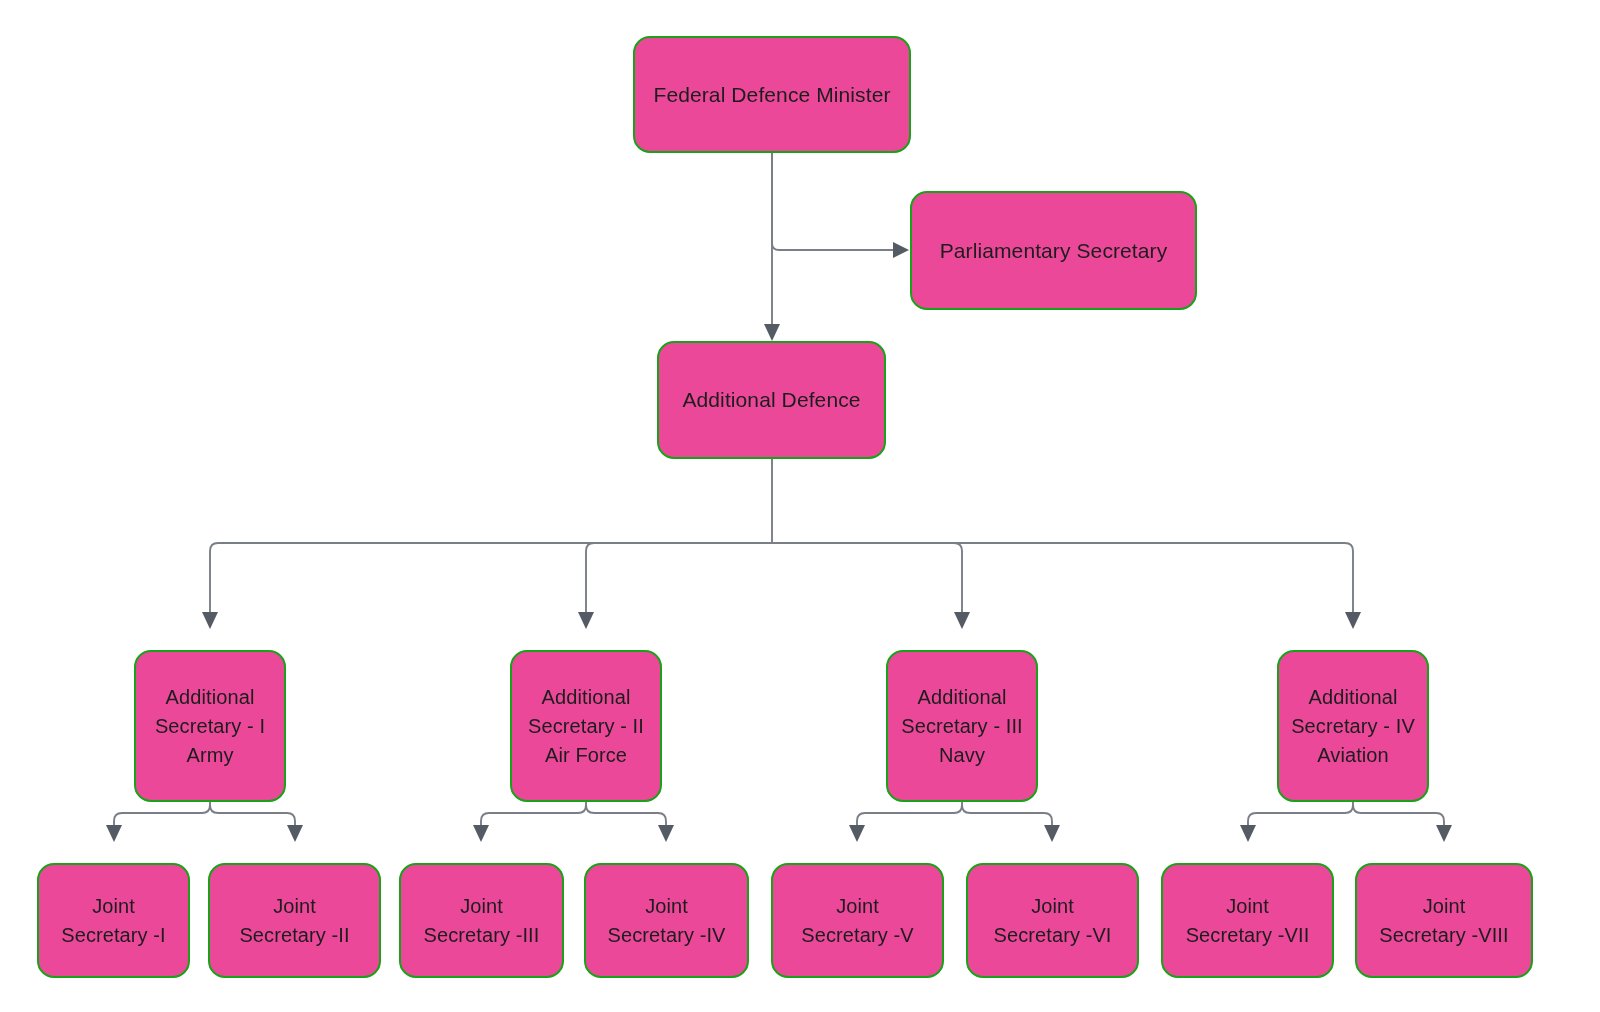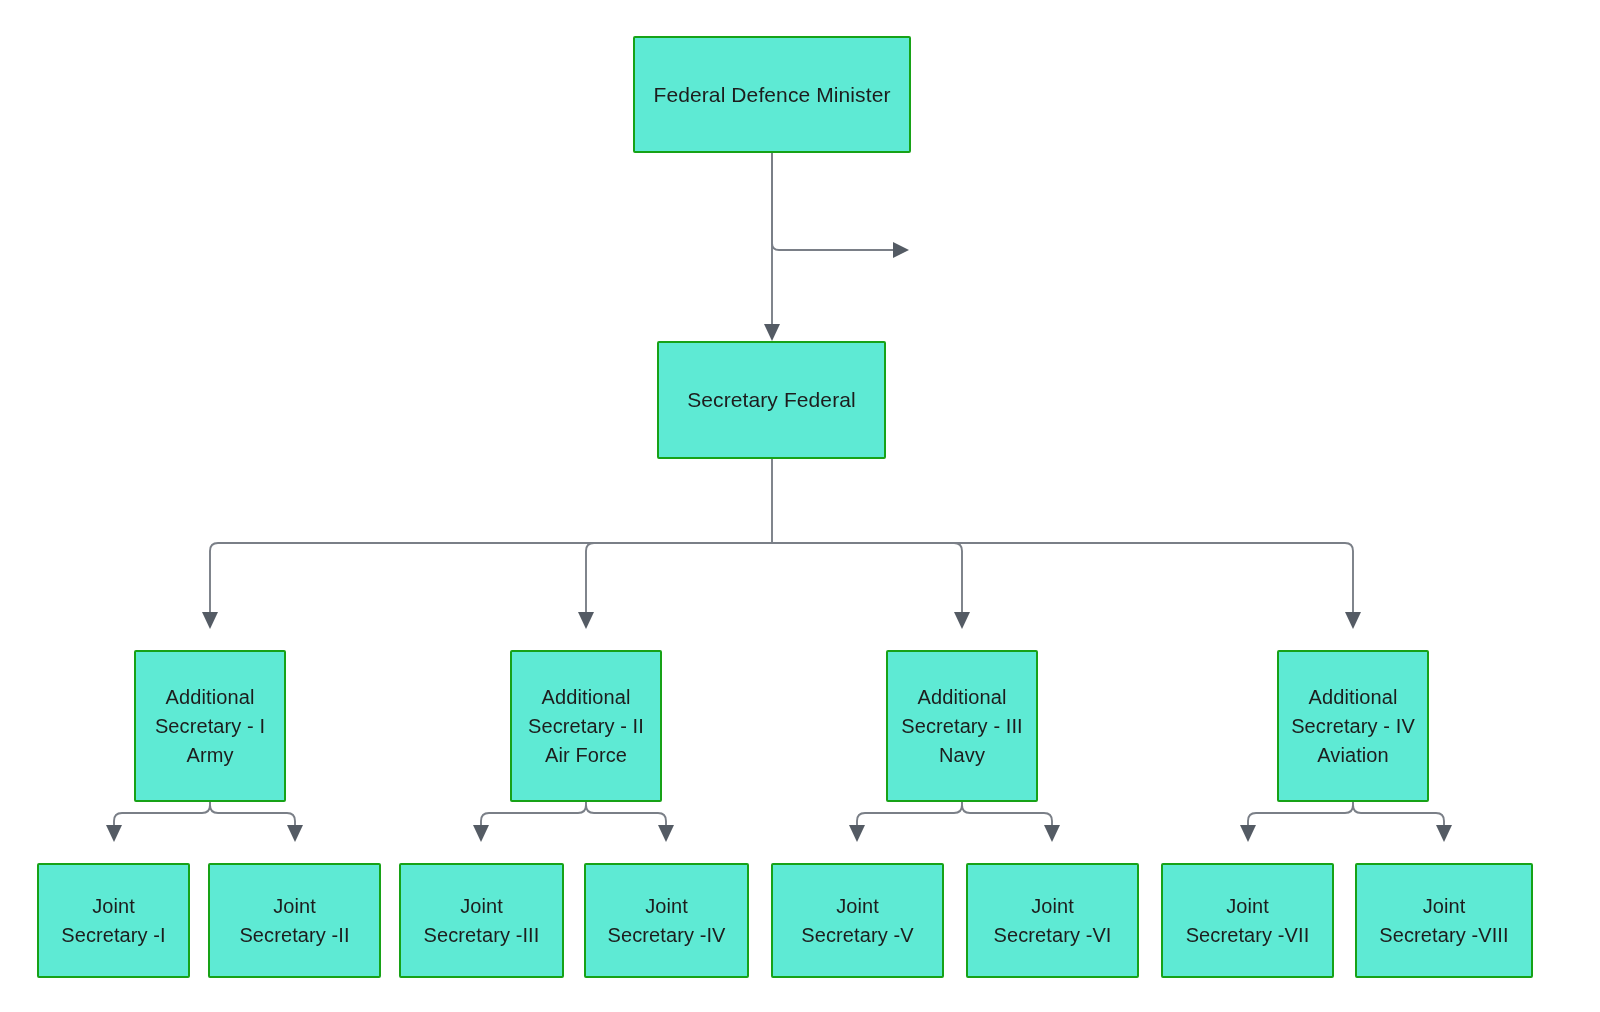--- a/index.html
+++ b/index.html
@@ -21,23 +21,23 @@
     position: absolute;
     left: 0;
     top: 0;
     width: 1600px;
     height: 1012px;
     pointer-events: none;
   }
   .node {
     position: absolute;
     box-sizing: border-box;
-    background: #5eead4;
+    background: #ec4899;
     border: 2px solid #17a217;
-    border-radius: 2px;
+    border-radius: 17px;
     display: flex;
     align-items: center;
     justify-content: center;
     text-align: center;
     color: #1d1d1d;
     font-size: 21px;
     line-height: 30px;
     letter-spacing: 0.1px;
     z-index: 2;
     white-space: pre-line;
@@ -104,22 +104,23 @@
 
     <path class="edge-path" d="M 1353,781 L 1353,805"></path>
     <path class="edge-path" d="M 1353,805 Q 1353,813 1345,813 L 1256,813 Q 1248,813 1248,821 L 1248,825"></path>
     <polygon class="edge-head" points="1240,825 1256,825 1248,842"></polygon>
     <path class="edge-path" d="M 1353,805 Q 1353,813 1361,813 L 1436,813 Q 1444,813 1444,821 L 1444,825"></path>
     <polygon class="edge-head" points="1436,825 1452,825 1444,842"></polygon>
   </svg>
 
   <div class="node" style="left:633px; top:36px; width:278px; height:117px;">Federal Defence Minister</div>
 
+  <div class="node" style="left:910px; top:191px; width:287px; height:119px;">Parliamentary Secretary</div>
 
-  <div class="node" style="left:657px; top:341px; width:229px; height:118px;">Secretary Federal</div>
+  <div class="node" style="left:657px; top:341px; width:229px; height:118px;">Additional Defence</div>
 
   <div class="node small" style="left:134px; top:629px; width:152px; height:152px;">Additional
 Secretary - I
 Army</div>
   <div class="node small" style="left:510px; top:629px; width:152px; height:152px;">Additional
 Secretary - II
 Air Force</div>
   <div class="node small" style="left:886px; top:629px; width:152px; height:152px;">Additional
 Secretary - III
 Navy</div>

